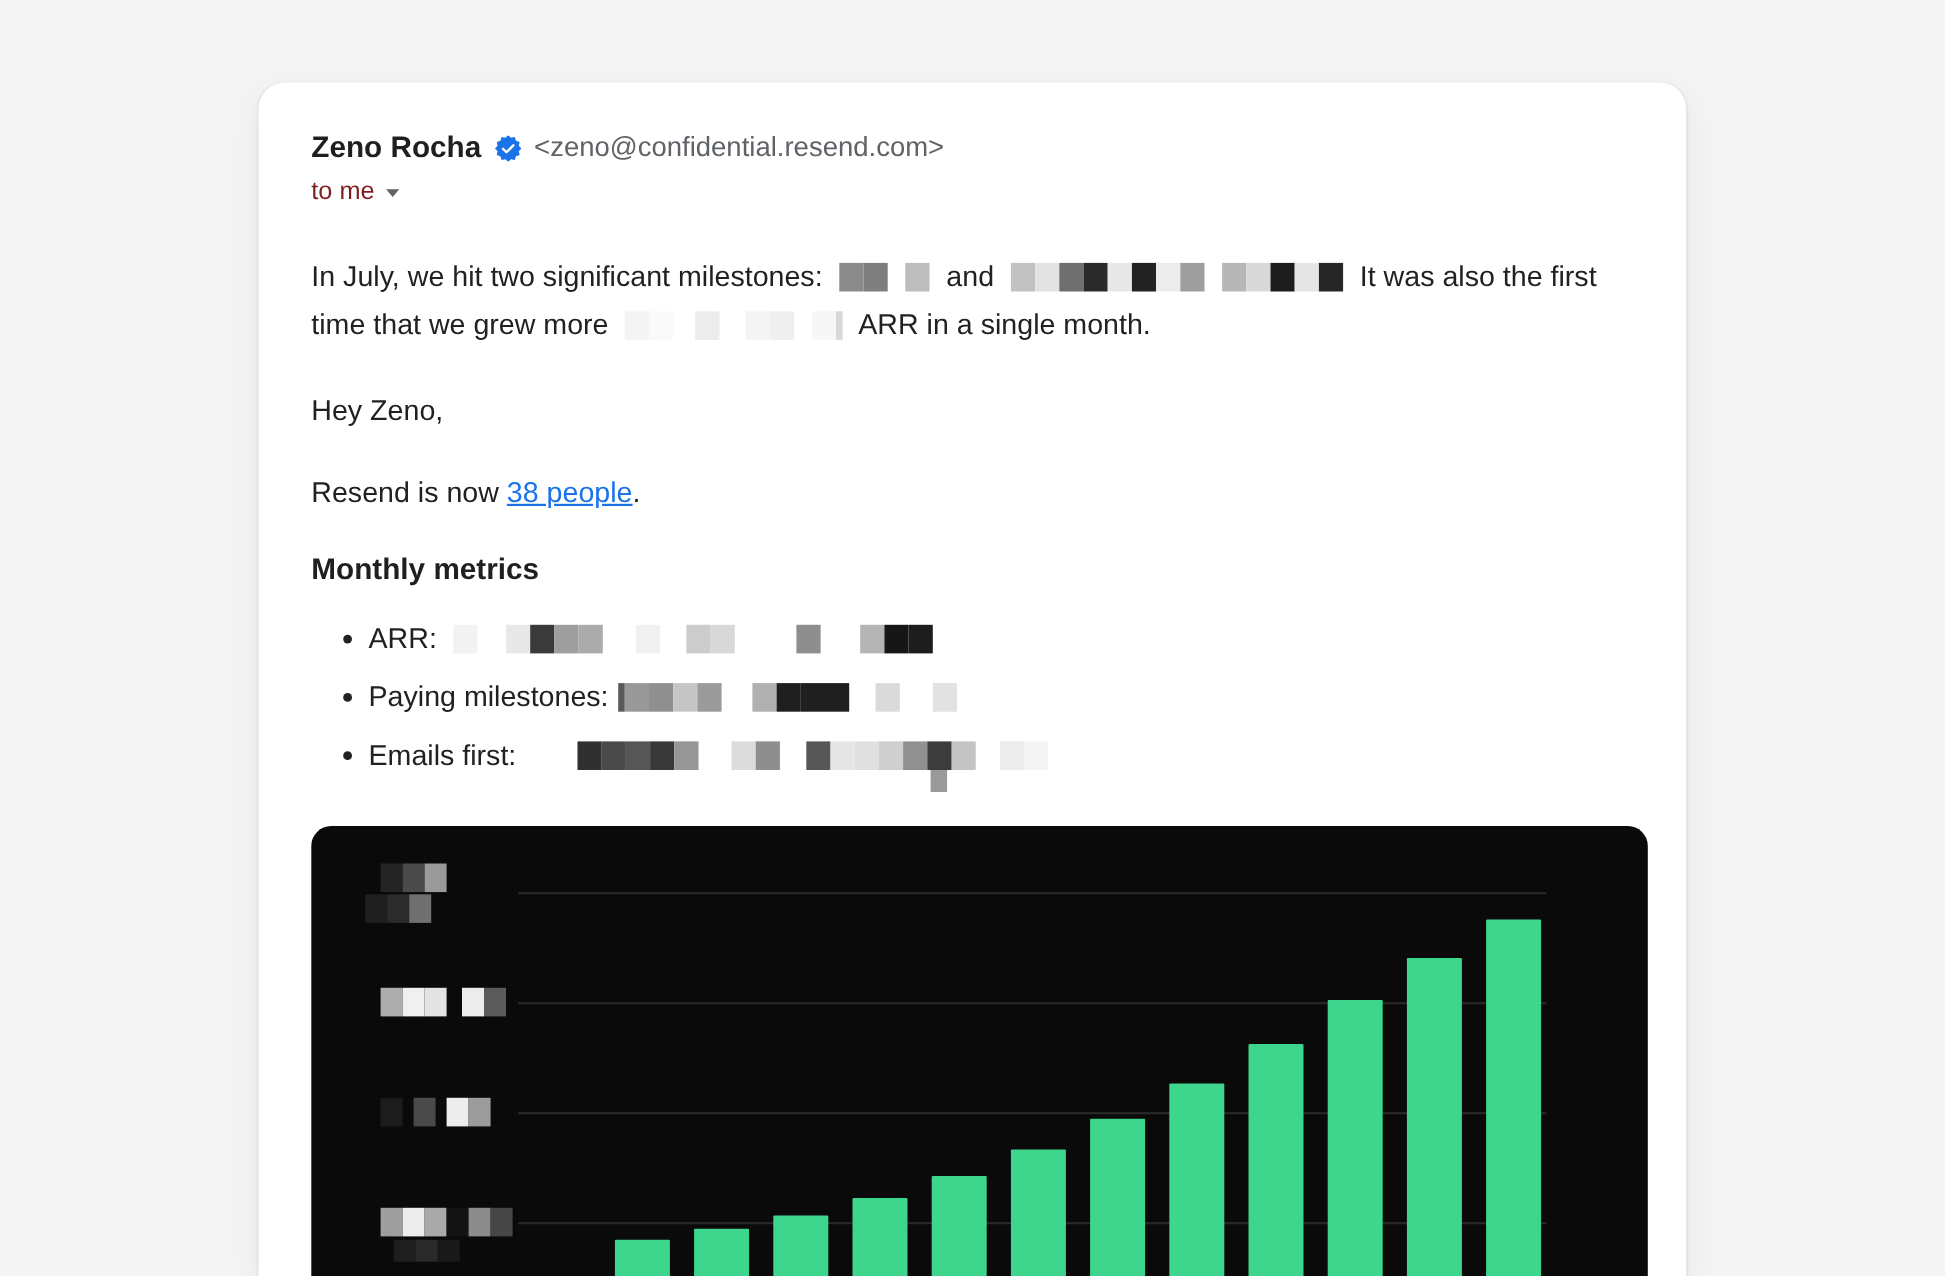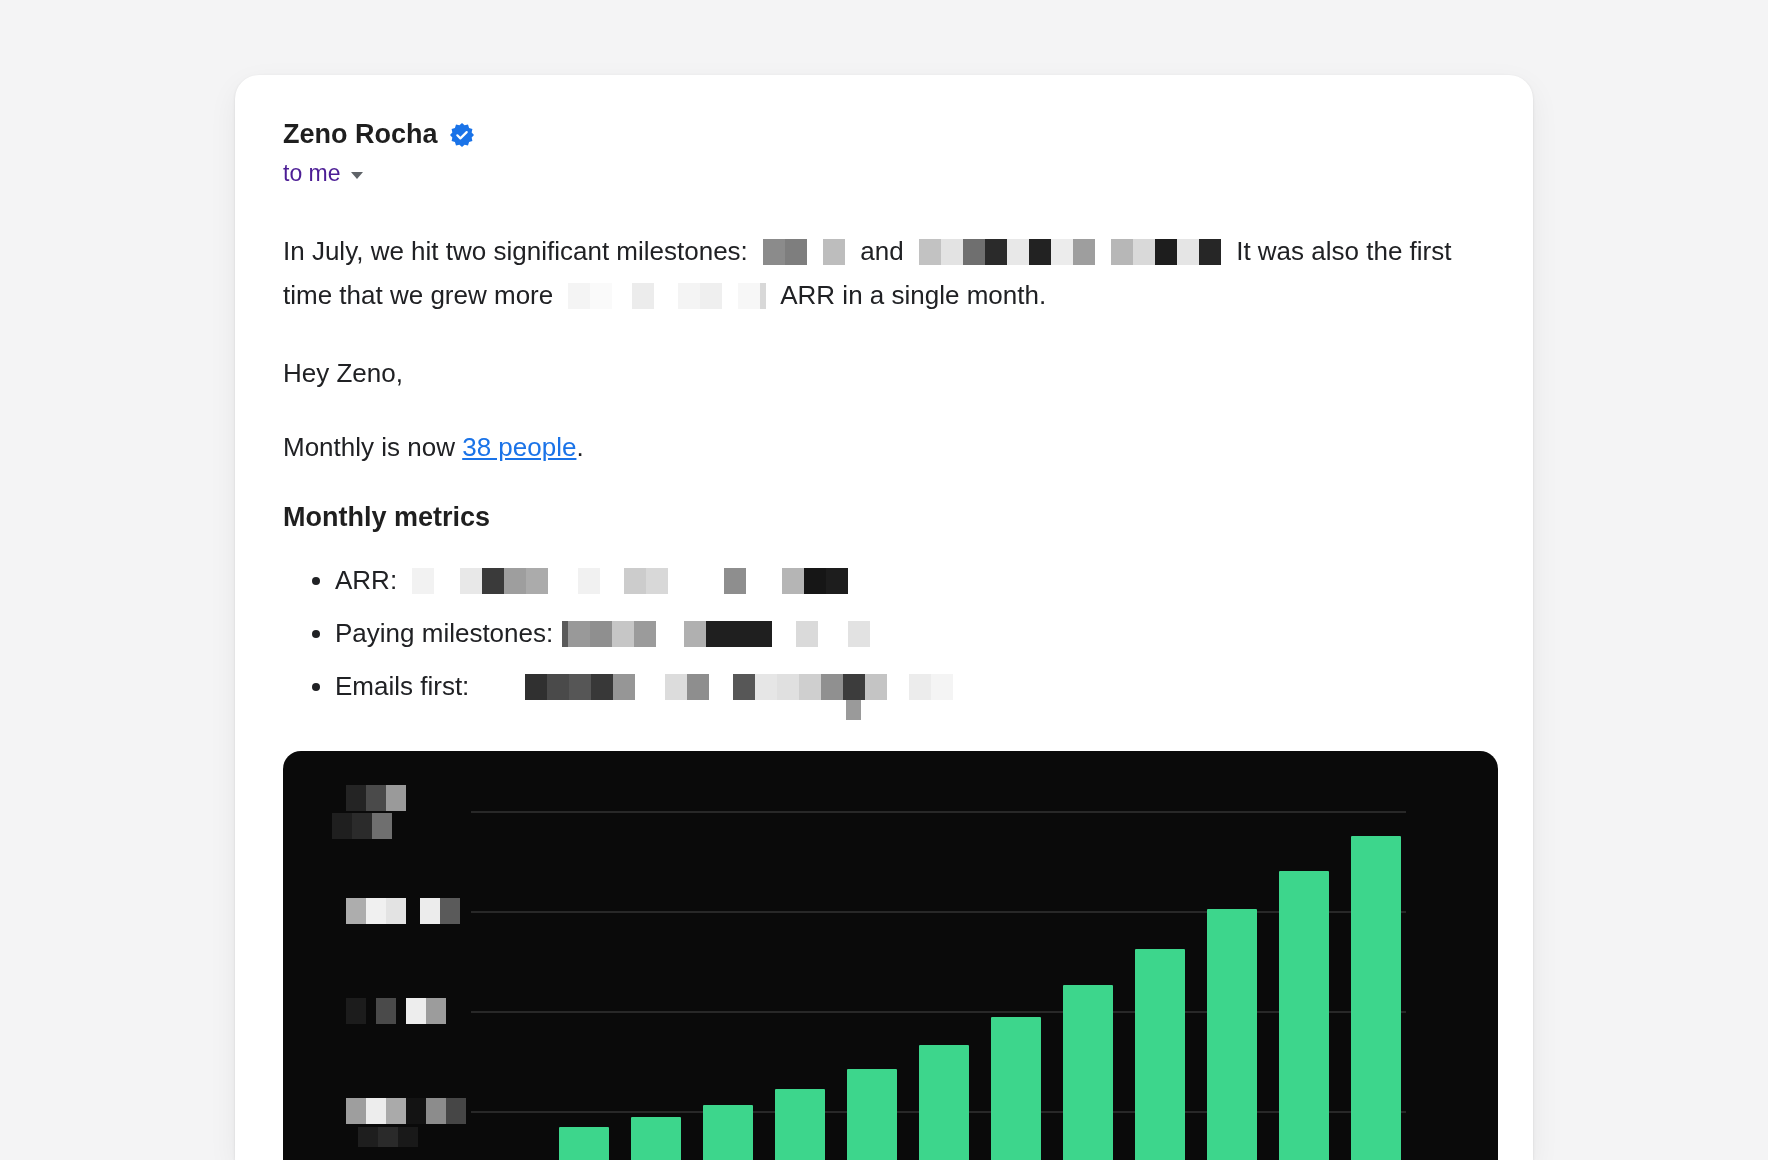--- a/index.html
+++ b/index.html
@@ -15,21 +15,21 @@
     background:#ffffff; border-radius:24px 24px 0 0;
     box-shadow:0 1px 3px rgba(0,0,0,.10), 0 10px 30px rgba(0,0,0,.06);
     padding:44px 48px 0 48px; position:relative;
   }
   
   .sender-row { display:flex; align-items:center; gap:12px; }
   .sender-name { font-size:27px; font-weight:700; color:#1f1f1f; }
   .badge { width:24px; height:24px; display:block; }
   .sender-email { font-size:25px; color:#5f6368; }
   .to-row { display:flex; align-items:center; gap:10px; margin-top:10px; cursor:pointer; width:max-content; }
-  .to-label { font-size:23px; color:#4c1d95; }
+  .to-label { font-size:23px; color:#7f1d1d; }
   .caret { width:0; height:0; border-left:6px solid transparent; border-right:6px solid transparent; border-top:7px solid #5f6368; margin-top:3px; }
   
   .email-body { margin-top:42px; font-size:26px; line-height:44px; color:#202124; }
   .para { margin-top:0; }
   .greeting { margin-bottom:30px; }
   .para1 { margin-bottom:34px; }
   .para2 { margin-bottom:0; }
   .link { color:#1a73e8; text-decoration:underline; cursor:pointer; }
   .metrics-heading { font-size:27px; font-weight:700; margin-top:32px; color:#1f1f1f; line-height:32px; }
   ul.metrics { margin:30px 0 0 52px; list-style:disc; }
@@ -58,20 +58,21 @@
 <div class="page">
   <div class="card">
 
     <div class="email-header">
       <div class="sender-row">
         <span class="sender-name">Zeno Rocha</span>
         <svg class="badge" viewBox="0 0 24 24">
           <polygon fill="#1a73e8" points="24,12 21.66,14.59 22.39,18 19.07,19.07 18,22.39 14.59,21.66 12,24 9.41,21.66 6,22.39 4.93,19.07 1.61,18 2.34,14.59 0,12 2.34,9.41 1.61,6 4.93,4.93 6,1.61 9.41,2.34 12,0 14.59,2.34 18,1.61 19.07,4.93 22.39,6 21.66,9.41"></polygon>
           <path d="M7.3 12.3 l3.1 3.1 l6.3 -6.3" stroke="#ffffff" stroke-width="2.2" fill="none" stroke-linecap="round" stroke-linejoin="round"></path>
         </svg>
+        <span class="sender-email">&lt;zeno@confidential.resend.com&gt;</span>
       </div>
       <div class="to-row">
         <span class="to-label">to me</span>
         <span class="caret"></span>
       </div>
     </div>
 
     <div class="email-body">
       <p class="para para1">
         <span>In July, we hit two significant milestones:</span>
@@ -110,21 +111,21 @@
             <span class="gap" style="width: 16px;"></span>
             <span class="cell" style="background: rgb(247, 247, 247);"></span>
             <span class="cell" style="background: rgb(216, 216, 216); width: 6px;"></span>
           </span>
         <span>ARR in a single month.</span>
       </p>
 
       <p class="para greeting">Hey Zeno,</p>
 
       <p class="para para2">
-        <span>Monthly is now</span>
+        <span>Resend is now</span>
         <a class="link">38 people</a><span>.</span>
       </p>
 
       <h3 class="metrics-heading">Monthly metrics</h3>
 
       <ul class="metrics">
         <li>
           <span>ARR:</span>
           <span class="redact">
               <span class="cell" style="background: rgb(242, 242, 242);"></span>

